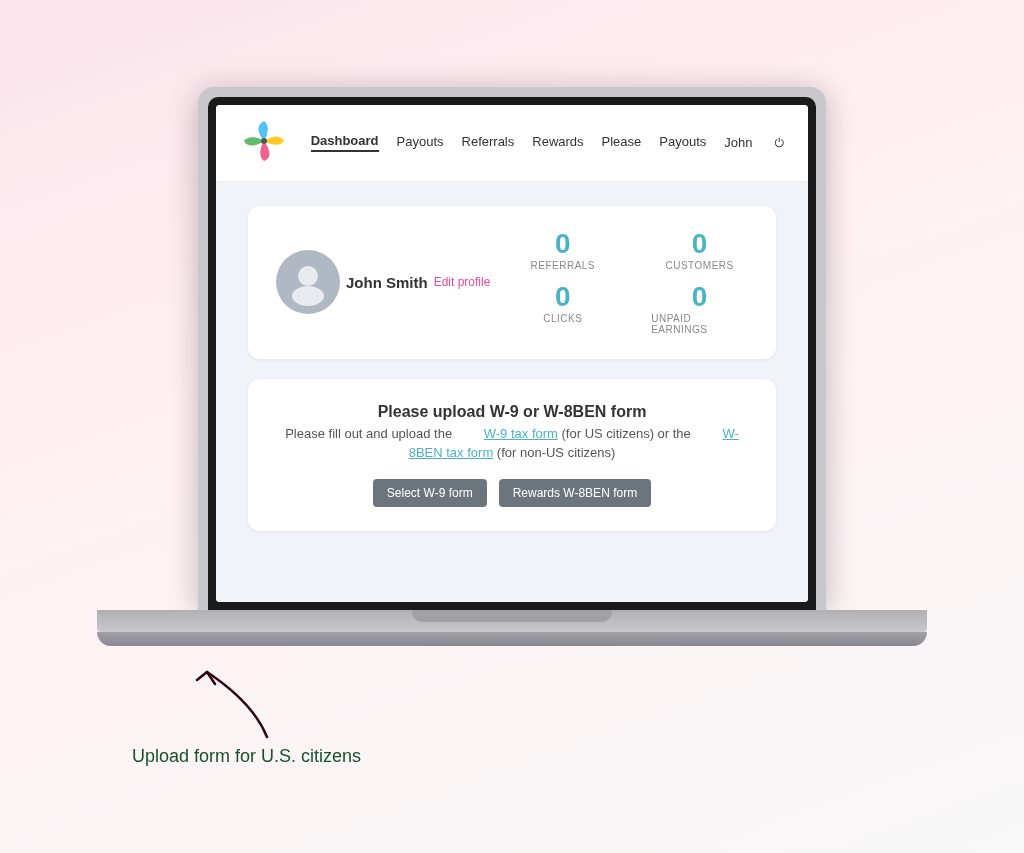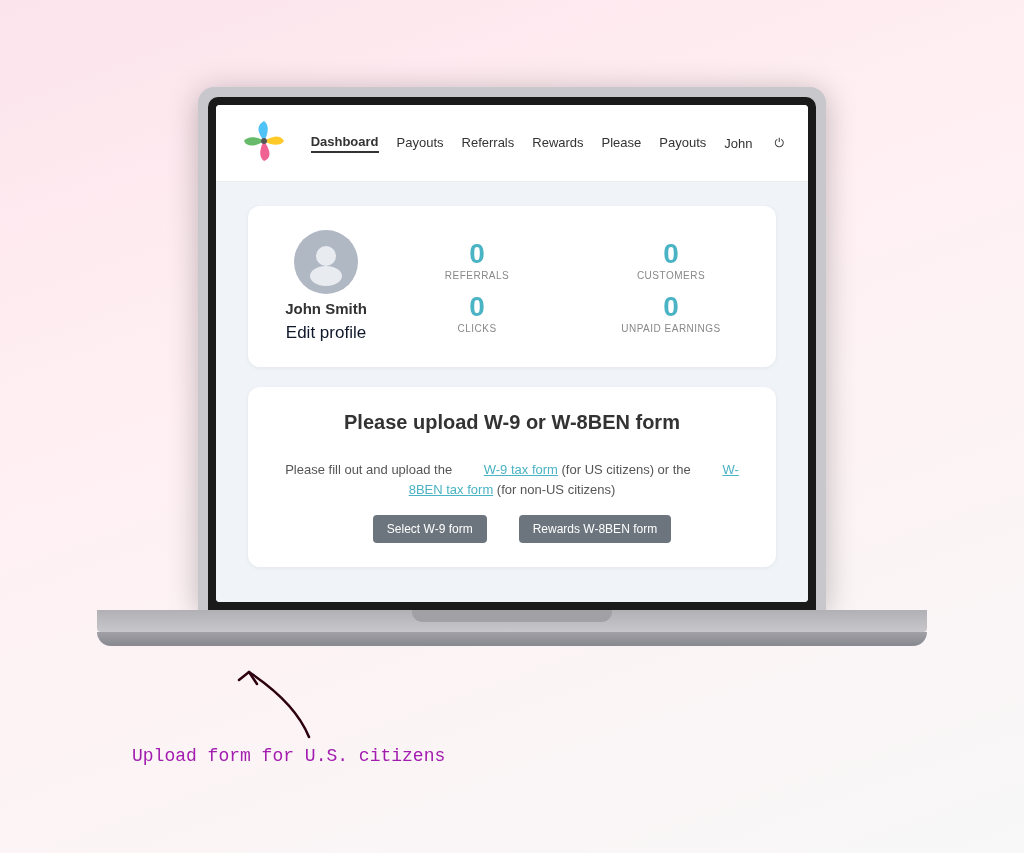--- a/index.html
+++ b/index.html
@@ -110,21 +110,21 @@
       padding: 24px 28px;
       display: flex;
       align-items: center;
       gap: 24px;
       margin-bottom: 20px;
       box-shadow: 0 1px 4px rgba(0,0,0,0.06);
     }
 
     .avatar-section {
       display: flex;
-      flex-direction: column;
+      flex-direction: row;
       align-items: center;
       gap: 6px;
       min-width: 100px;
     }
 
     .avatar-circle {
       width: 64px;
       height: 64px;
       border-radius: 50%;
       background: #b0b8c4;
@@ -141,22 +141,22 @@
     }
 
     .user-name {
       font-size: 15px;
       font-weight: 600;
       color: #333;
       text-align: center;
     }
 
     .edit-profile-link {
-      font-size: 17px;
-      color: #0f172a;
+      font-size: 12px;
+      color: #ec4899;
       text-decoration: none;
       cursor: pointer;
     }
 
     .stats-grid {
       display: grid;
       grid-template-columns: 1fr 1fr;
       gap: 12px 40px;
       flex: 1;
     }
@@ -185,24 +185,24 @@
     
     .tax-card {
       background: #fff;
       border-radius: 12px;
       padding: 24px 32px;
       text-align: center;
       box-shadow: 0 1px 4px rgba(0,0,0,0.06);
     }
 
     .tax-card-title {
-      font-size: 20px;
+      font-size: 16px;
       font-weight: 600;
       color: #333;
-      margin-bottom: 26px;
+      margin-bottom: 3px;
     }
 
     .tax-card-desc {
       font-size: 13px;
       color: #555;
       margin-bottom: 16px;
       line-height: 1.5;
     }
 
     .tax-link {
@@ -219,21 +219,20 @@
     }
 
     .tax-btn {
       background: #6c757d;
       color: #fff;
       border: none;
       border-radius: 4px;
       padding: 7px 14px;
       font-size: 12px;
       cursor: pointer;
-      margin-left: 20px;
     }
 
     
     .laptop-base {
       width: 830px;
       background: linear-gradient(to bottom, #b0b0b5, #c8c8cc);
       height: 22px;
       border-radius: 0 0 4px 4px;
       position: relative;
     }
@@ -247,23 +246,23 @@
     }
 
     .laptop-stand {
       width: 830px;
       height: 14px;
       background: linear-gradient(to bottom, #a0a0a5, #888890);
       border-radius: 0 0 20px 20px;
     }
 
     .annotation-label {
-      font-family: Liberation Mono, monospace;
+      font-family: Liberation Sans, sans-serif;
       font-size: 18px;
-      color: #a21caf;
+      color: #14532d;
       white-space: nowrap;
       margin-top: 4px;
     }
   </style>
 </head>
 <body>
 
 <div class="laptop-wrapper">
 
   <div class="laptop-screen-outer">

